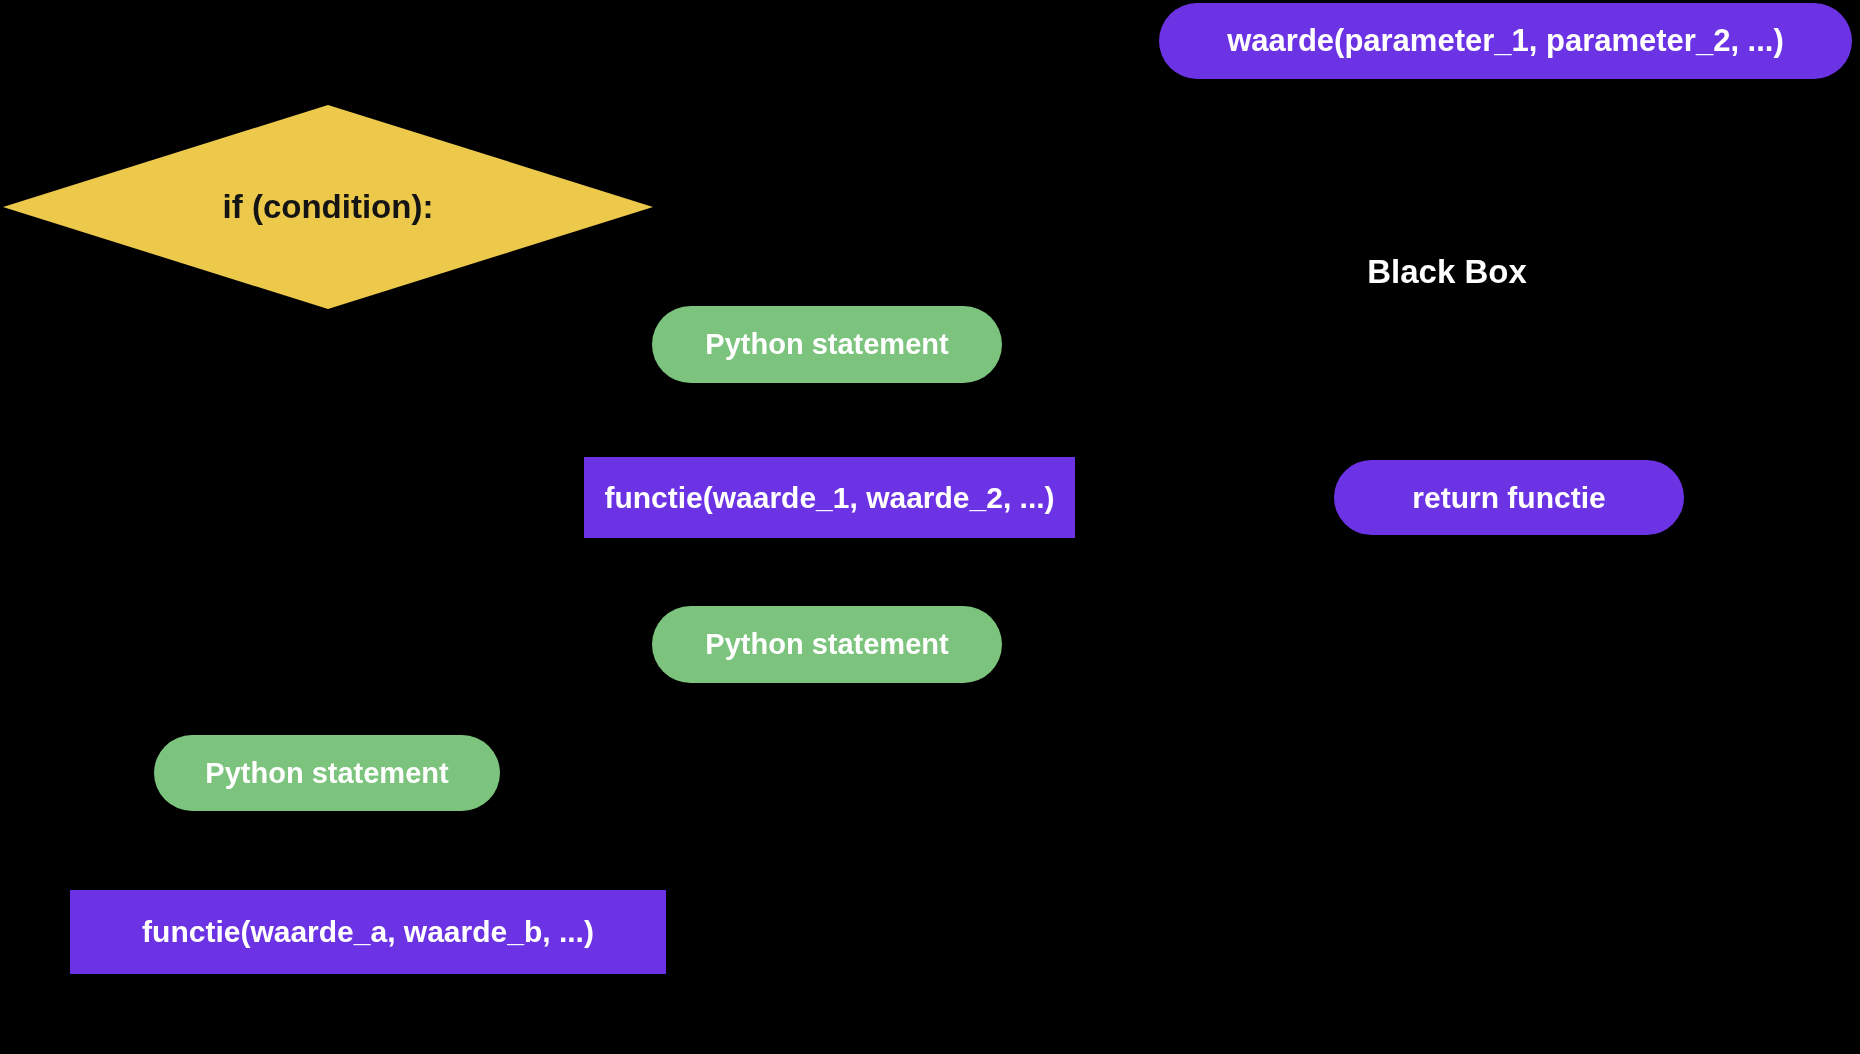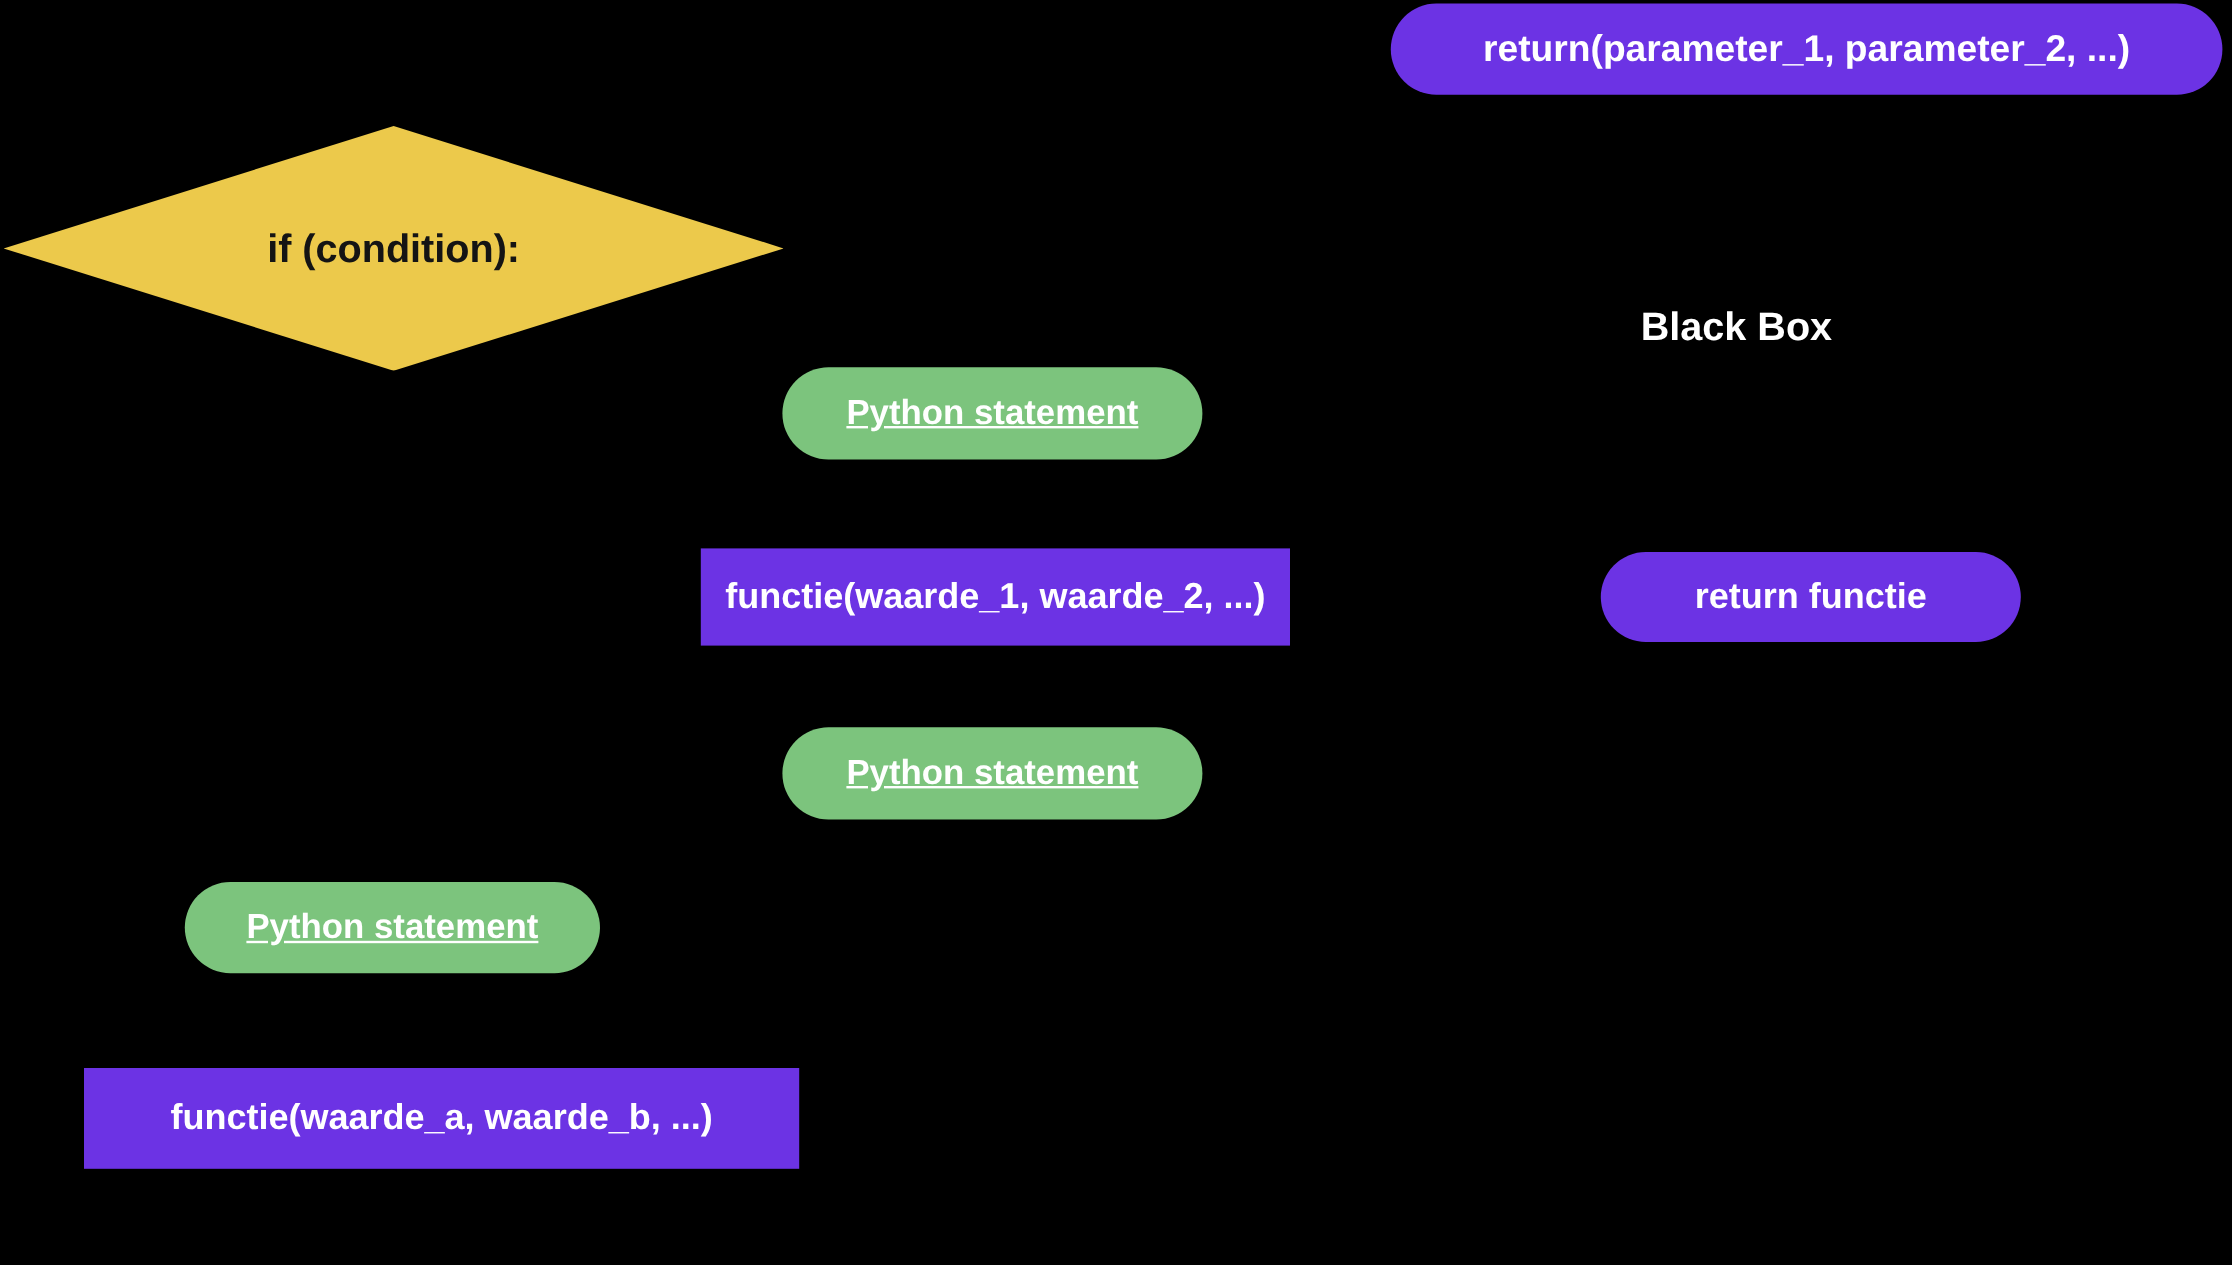--- a/index.html
+++ b/index.html
@@ -20,21 +20,21 @@
     align-items: center;
     justify-content: center;
     font-weight: 700;
     box-sizing: border-box;
     white-space: nowrap;
   }
   
   .pill   { border-radius: 40px; }
   .rect   { border-radius: 0; }
   .purple { background: var(--purple, #6C33E4); color: var(--text_on_color, #fff); }
-  .green  { background: var(--green, #7CC47D);  color: var(--text_on_color, #fff); text-decoration: underline; }
+  .green  { background: var(--green, #7CC47D);  color: var(--text_on_color, #fff); }
   .diamond {
     background: var(--yellow, #ECC94B);
     color: var(--text_on_yellow, #111);
     clip-path: polygon(50% 0, 100% 50%, 50% 100%, 0 50%);
   }
   .plain-label {
     background: transparent;
     color: var(--text_on_background, #fff);
   }
   
@@ -44,21 +44,21 @@
   #statement-upper      { left: 652px;  top: 306px; width: 350px; height: 77px;  font-size: 29px; }
   #func-call-values-1   { left: 584px;  top: 457px; width: 491px; height: 81px;  font-size: 30px; }
   #return-pill          { left: 1334px; top: 460px; width: 350px; height: 75px;  font-size: 30px; }
   #statement-lower      { left: 652px;  top: 606px; width: 350px; height: 77px;  font-size: 29px; }
   #statement-left       { left: 154px;  top: 735px; width: 346px; height: 76px;  font-size: 29px; }
   #func-call-values-2   { left: 70px;   top: 890px; width: 596px; height: 84px;  font-size: 30px; }
 </style>
 </head>
 <body>
 
-<div id="func-call-top" class="node pill purple">return(parameter_1, parameter_2, ...)</div>
+<div id="func-call-top" class="node pill purple">waarde(parameter_1, parameter_2, ...)</div>
 
 <div id="condition-diamond" class="node diamond">if (condition):</div>
 
 <div id="black-box-label" class="node plain-label">Black Box</div>
 
 <div id="statement-upper" class="node pill green">Python statement</div>
 
 <div id="func-call-values-1" class="node rect purple">functie(waarde_1, waarde_2, ...)</div>
 
 <div id="return-pill" class="node pill purple">return functie</div>

